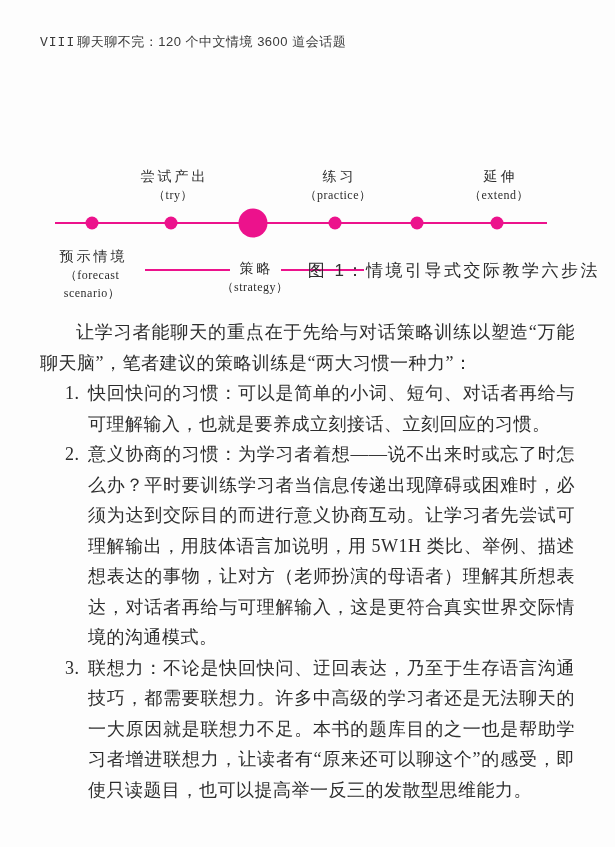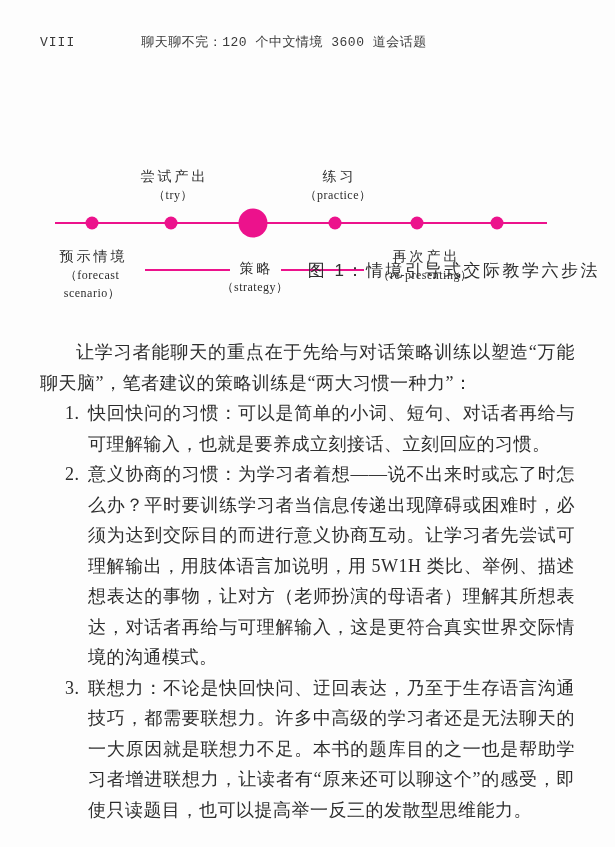--- a/index.html
+++ b/index.html
@@ -20,26 +20,25 @@
     position: absolute;
     left: 40px;
     top: 33px;
     font-size: 13px;
     color: #3a3a3a;
     white-space: nowrap;
   }
   .folio {
     font-family: "Liberation Mono", monospace;
     letter-spacing: 1px;
-    margin-right: 30px;
+    margin-right: 2px;
   }
   .running-title {
-    font-family: Liberation Mono, monospace;
+    font-family: Liberation Sans, sans-serif;
     letter-spacing: 0.5px;
-    margin-left: 36px;
   }
 
   
   .figure {
     position: absolute;
     left: 0;
     top: 80px;
     width: 615px;
     height: 230px;
   }
@@ -114,21 +113,20 @@
     left: 40px;
     width: 535px;
     font-size: 18px;
     line-height: 30.5px;
     letter-spacing: 0.5px;
     color: var(--ink);
   }
   .intro {
     text-indent: 2em;
     text-align: justify;
-    margin-top: 20px;
   }
   .list { margin-left: 25px; }
   .item { display: flex; }
   .item .num {
     flex: 0 0 23px;
     width: 23px;
     font-family: "Liberation Serif", serif;
   }
   .item .txt {
     flex: 1;
@@ -146,20 +144,24 @@
 
   <div class="figure">
 
     <div class="step top" style="left:173px">
       <div class="zh">尝试产出</div>
       <div class="en">（try）</div>
     </div>
     <div class="step top" style="left:338px">
       <div class="zh">练习</div>
       <div class="en">（practice）</div>
+    </div>
+    <div class="step top" style="left:499px">
+      <div class="zh">延伸</div>
+      <div class="en">（extend）</div>
     </div>
 
     <div class="axis"></div>
     <div class="dot small" style="left:92px"></div>
     <div class="dot small" style="left:171px"></div>
     <div class="dot big" style="left:253px"></div>
     <div class="dot small" style="left:335px"></div>
     <div class="dot small" style="left:417px"></div>
     <div class="dot small" style="left:497px"></div>
 
@@ -167,24 +169,20 @@
     <div class="connector right"></div>
 
     <div class="step" style="left:255px; top:178px">
       <div class="zh">策略</div>
       <div class="en">（strategy）</div>
     </div>
     <div class="step" style="left:92px; top:166px">
       <div class="zh">预示情境</div>
       <div class="en">（forecast
 scenario）</div>
-    </div>
-    <div class="step" style="left:425px; top:166px">
-      <div class="zh">再次产出</div>
-      <div class="en">（re-presenting）</div>
     </div>
 
   </div>
 
   <div class="caption">图 1：情境引导式交际教学六步法</div>
 
   <main class="body">
     <p class="intro">让学习者能聊天的重点在于先给与对话策略训练以塑造“万能聊天脑”，笔者建议的策略训练是“两大习惯一种力”：</p>
     <div class="list">
       <div class="item">

